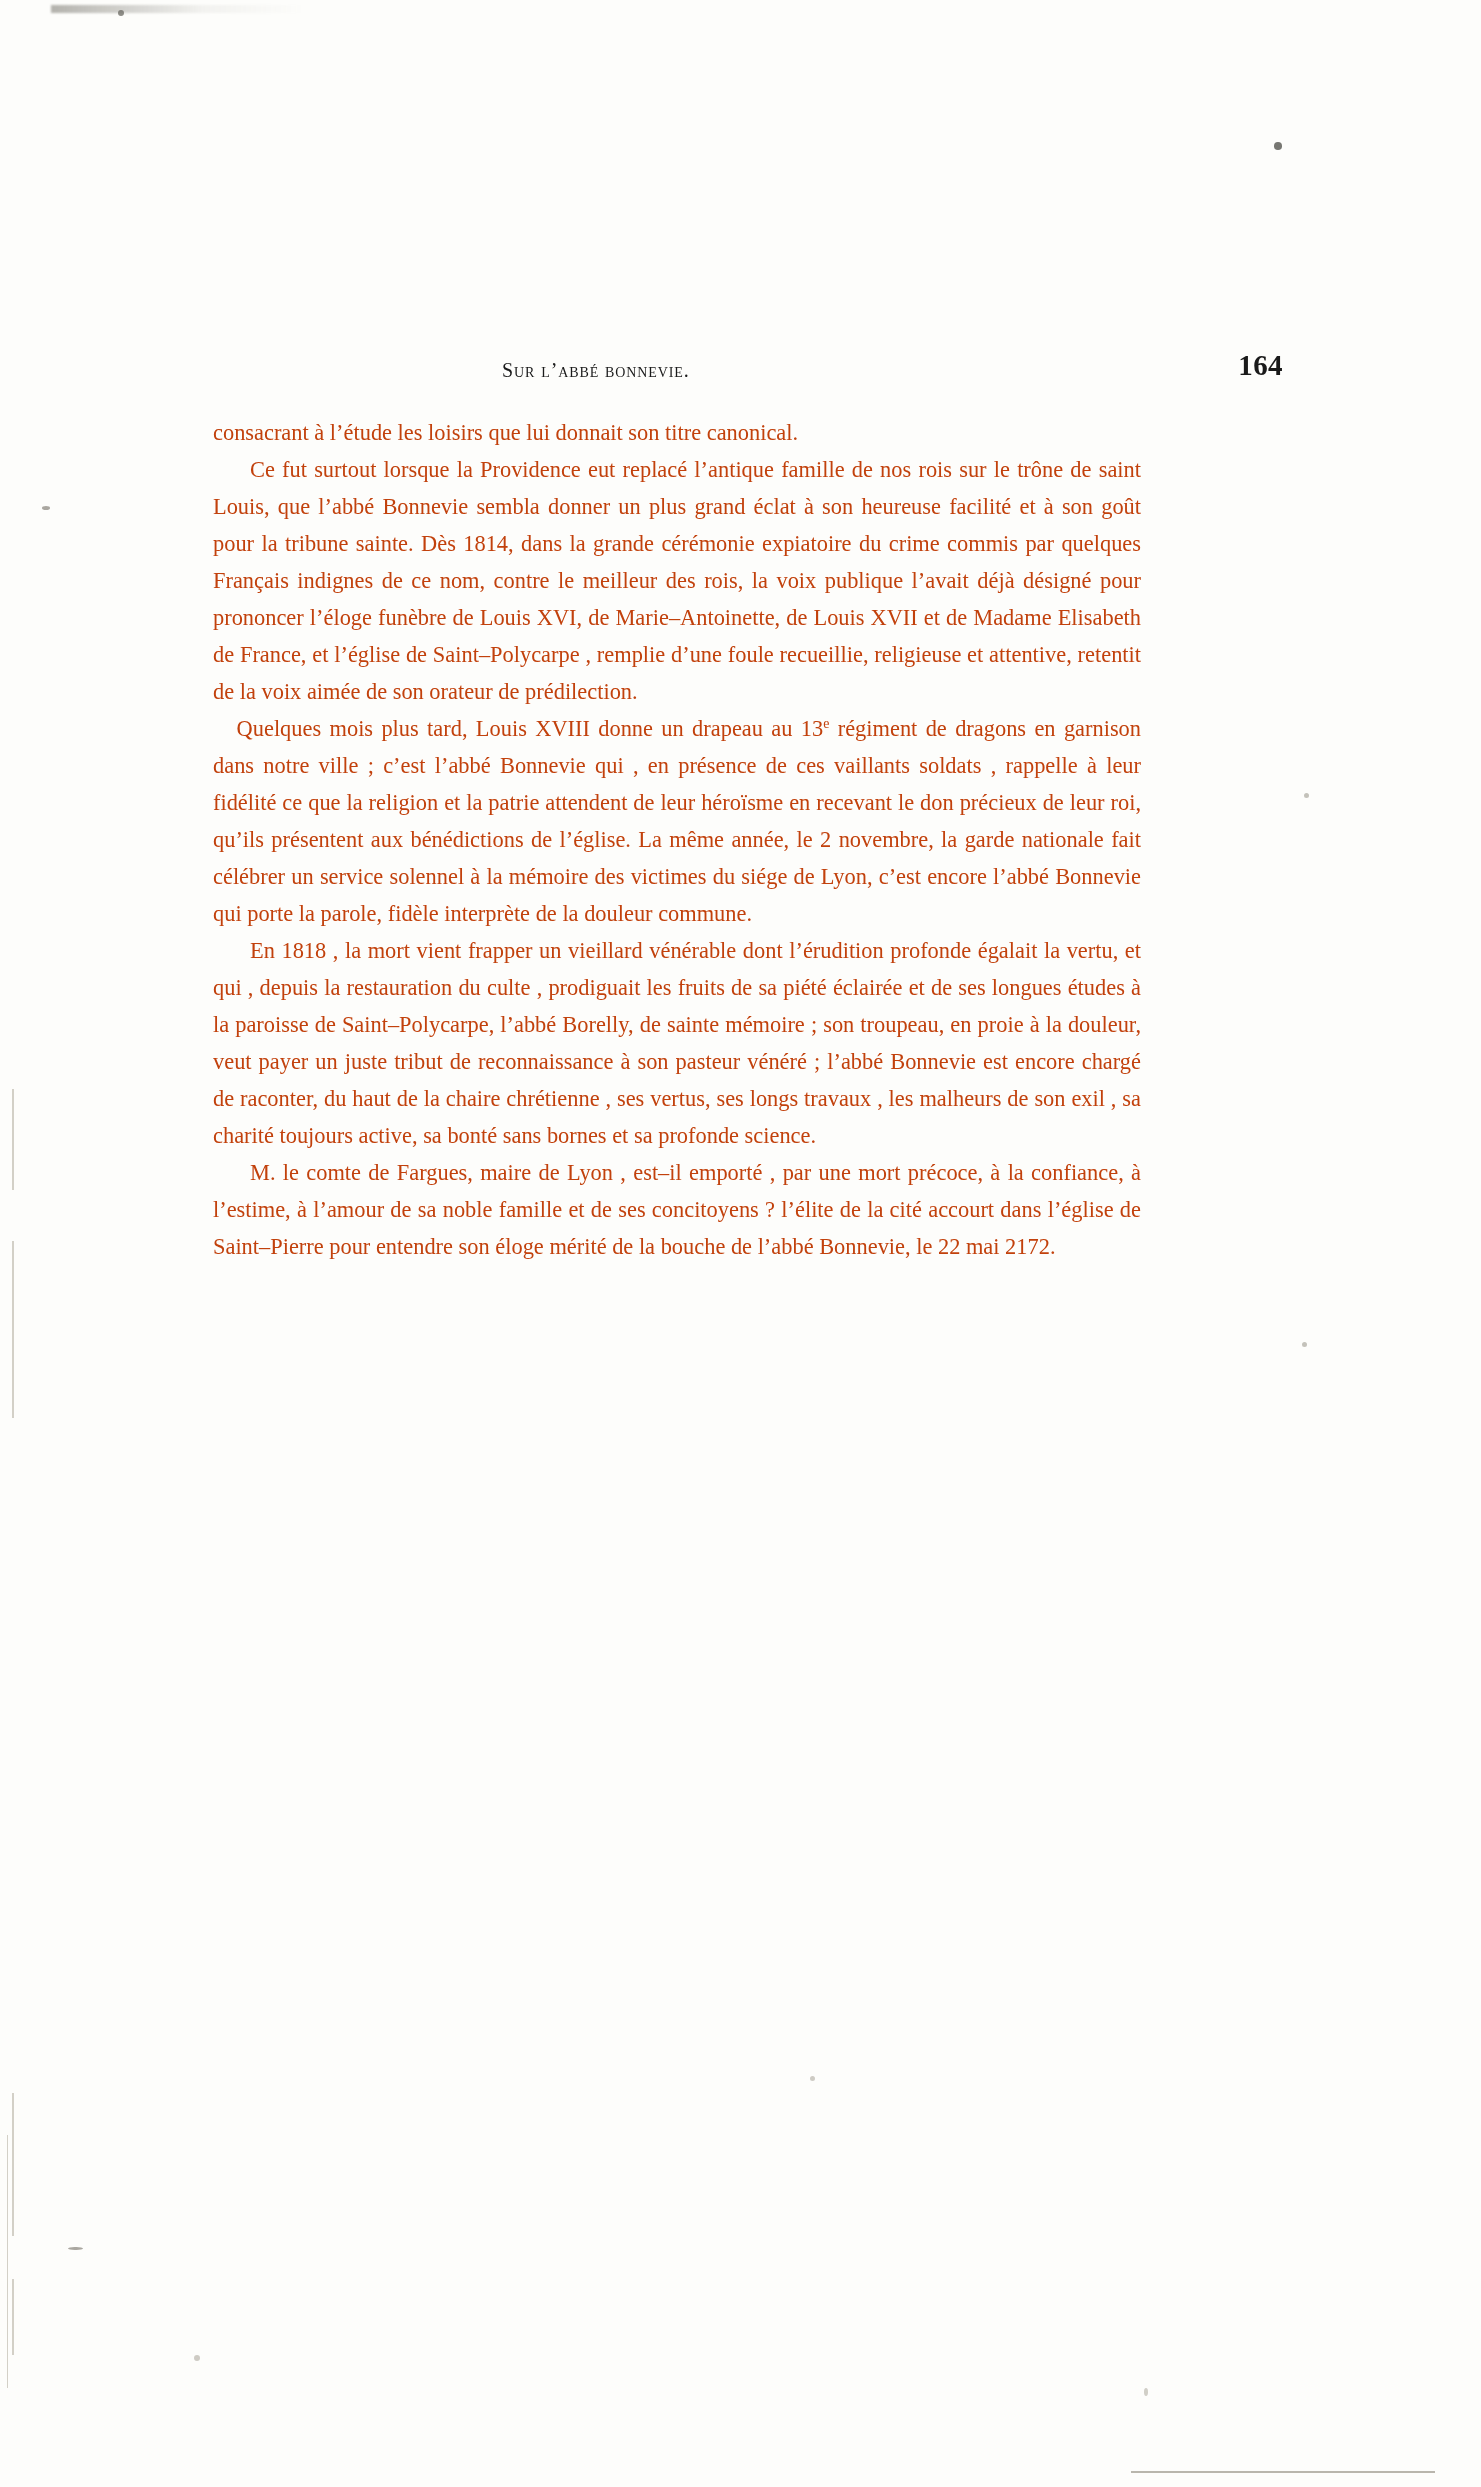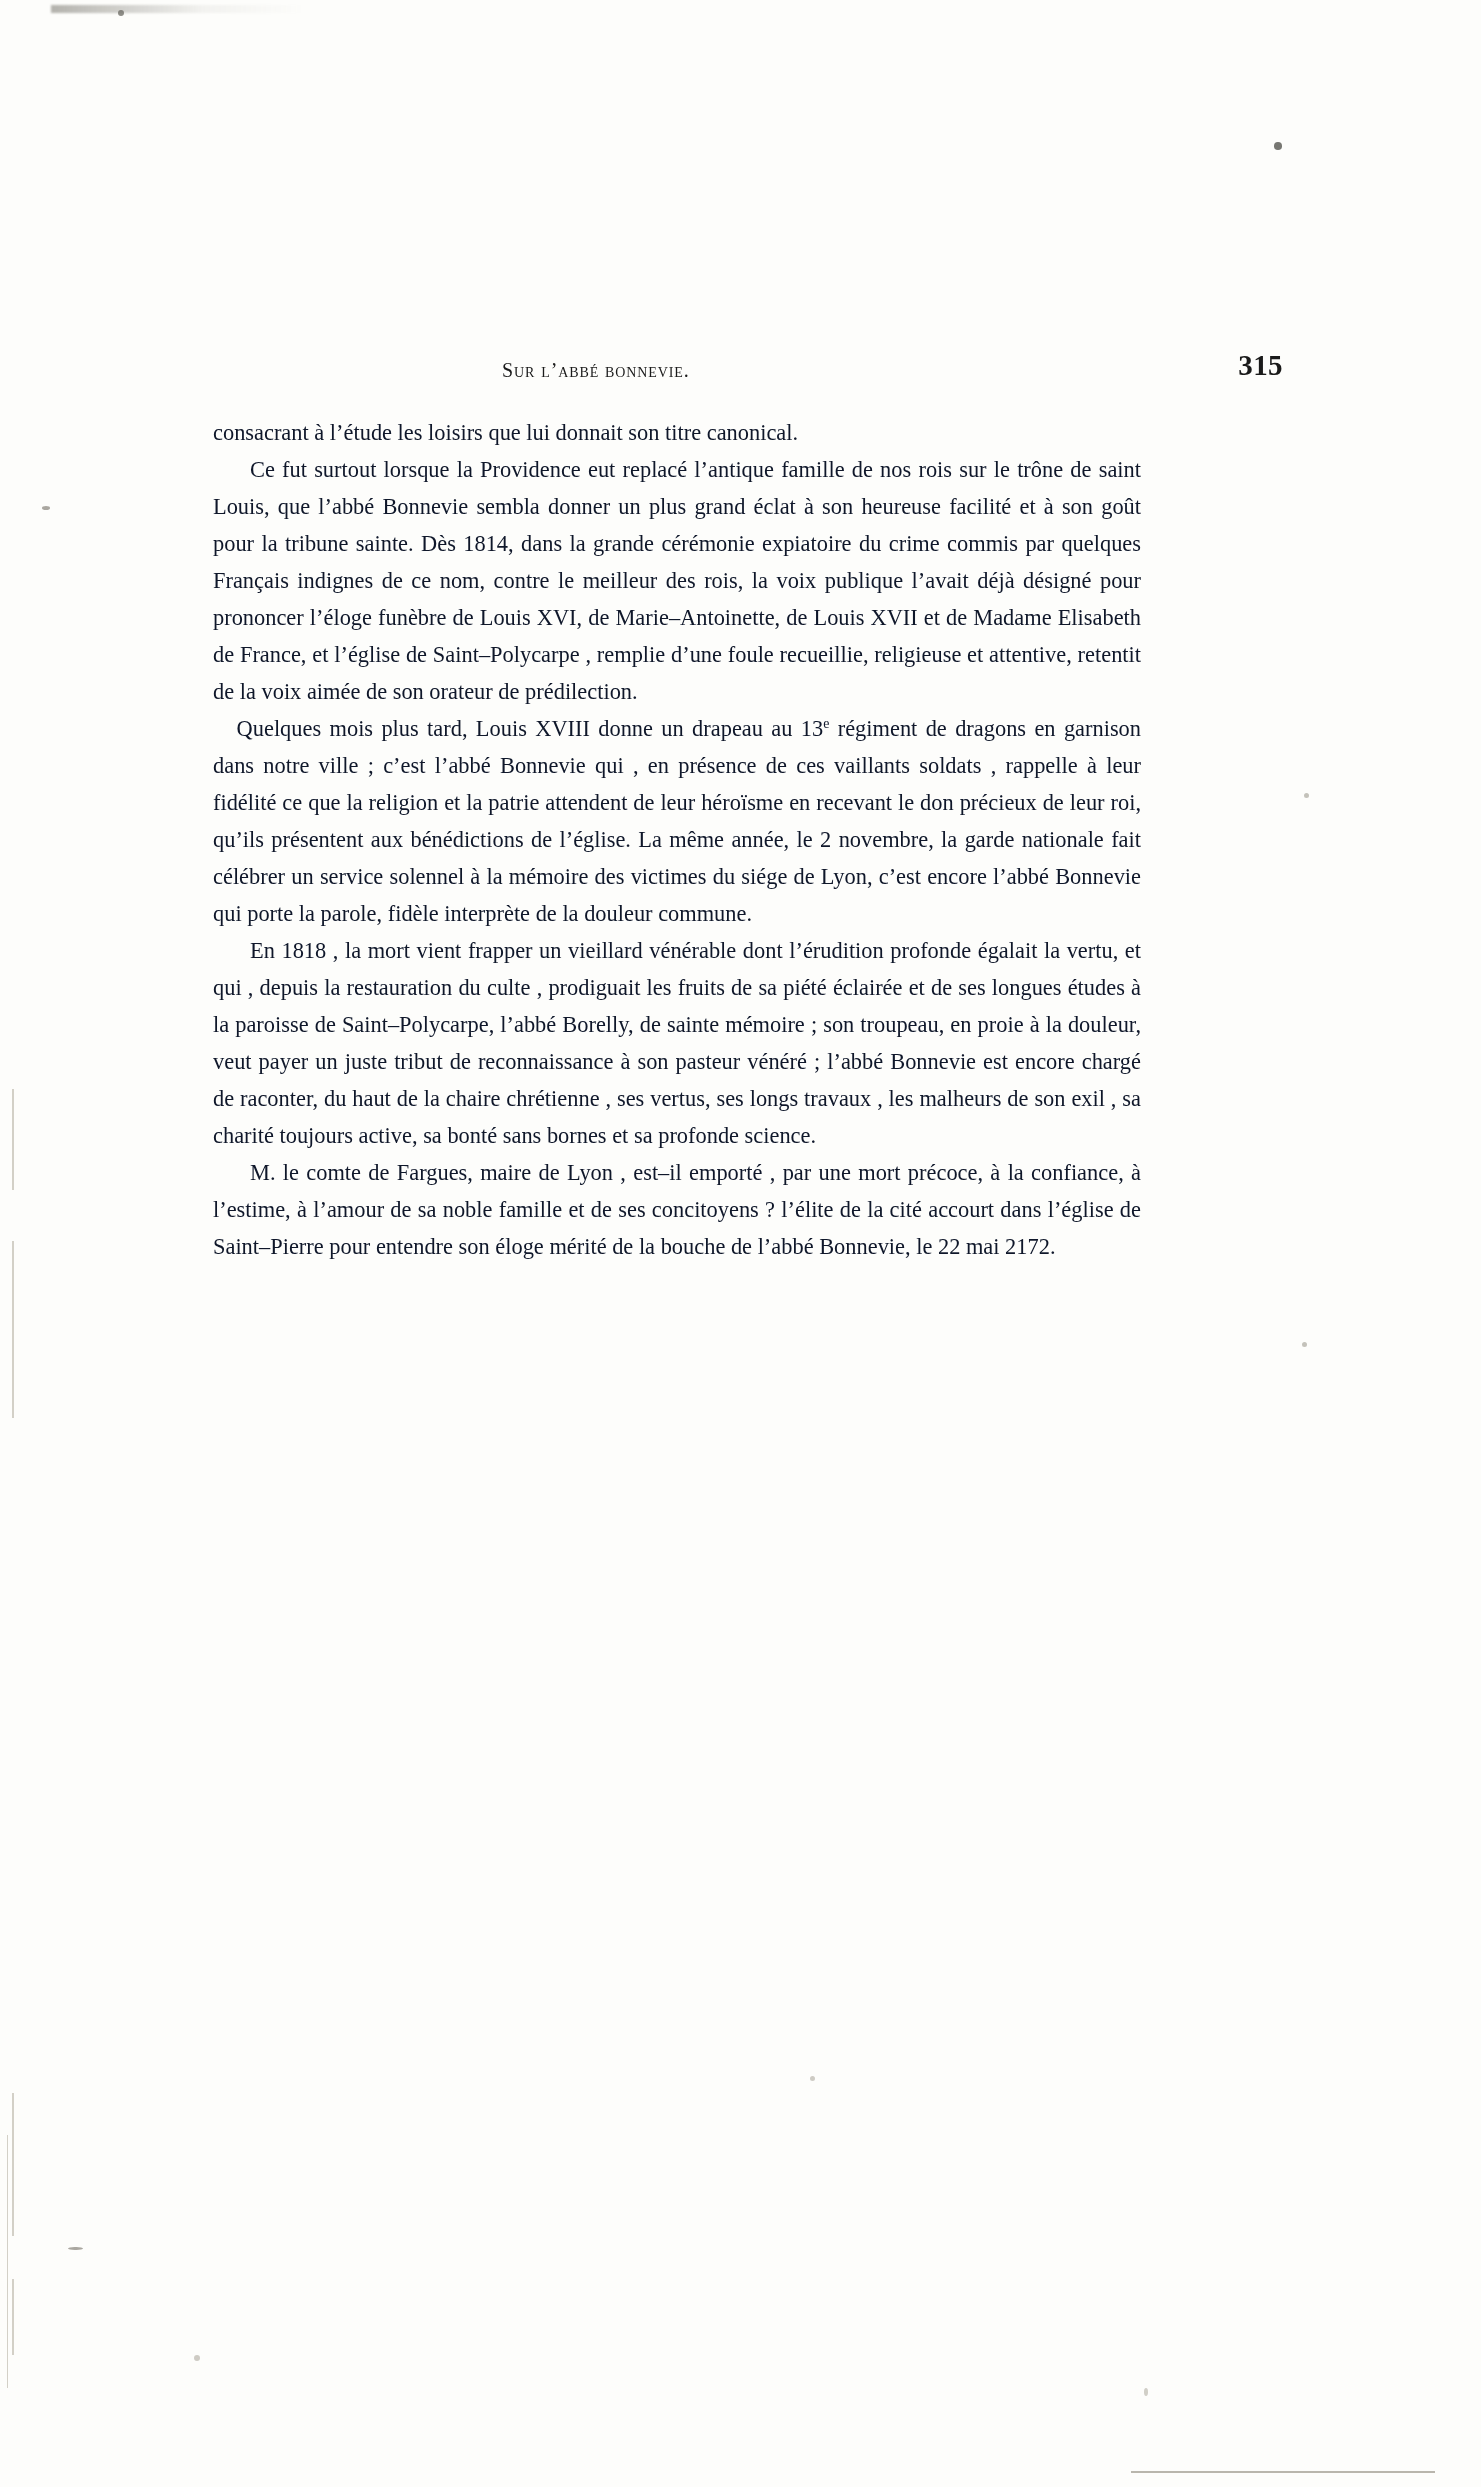--- a/index.html
+++ b/index.html
@@ -92,21 +92,21 @@
 
   .body-text {
     position: absolute;
     left: 213px;
     top: 414px;
     width: 928px;
     font-size: 22.4px;
     line-height: 37px;
     text-align: justify;
     text-justify: inter-word;
-    color: #0f172a;
+    color: #c2410c;
   }
   .body-text p {
     margin: 0;
   }
   .body-text p.indent {
     text-indent: 37px;
   }
   .body-text p.indent-small {
     text-indent: 23.6px;
   }
@@ -140,21 +140,21 @@
   <span class="speck" style="left:1304px; top:793px; width:5px; height:5px; background:#b0ada4;"></span>
   <span class="speck" style="left:1302px; top:1342px; width:5px; height:5px; background:#b0ada4;"></span>
   <span class="speck" style="left:810px; top:2076px; width:5px; height:5px; background:#bdbab1;"></span>
   <span class="speck" style="left:194px; top:2355px; width:5.9px; height:5.9px; background:#bdbab1;"></span>
   <span class="speck" style="left:1144px; top:2388px; width:4.2px; height:7.6px; background:#c2bfb6;"></span>
 
   <div class="page">
 
     <div class="header">
       <div class="running-head">SUR L’ABBÉ BONNEVIE.</div>
-      <div class="folio">315</div>
+      <div class="folio">164</div>
     </div>
 
     <div class="body-text">
       <p>consacrant à l’étude les loisirs que lui donnait son titre canonical.</p>
       <p class="indent">Ce fut surtout lorsque la Providence eut replacé l’antique famille de nos rois sur le trône de saint Louis, que l’abbé Bonnevie sembla donner un plus grand éclat à son heureuse facilité et à son goût pour la tribune sainte. Dès 1814, dans la grande cérémonie expiatoire du crime commis par quelques Français indignes de ce nom, contre le meilleur des rois, la voix publique l’avait déjà désigné pour prononcer l’éloge funèbre de Louis XVI, de Marie–Antoinette, de Louis XVII et de Madame Elisabeth de France, et l’église de Saint–Polycarpe , remplie d’une foule recueillie, religieuse et attentive, retentit de la voix aimée de son orateur de prédilection.</p>
       <p class="indent-small">Quelques mois plus tard, Louis XVIII donne un drapeau au 13<sup>e</sup> régiment de dragons en garnison dans notre ville ; c’est l’abbé Bonnevie qui , en présence de ces vaillants soldats , rappelle à leur fidélité ce que la religion et la patrie attendent de leur héroïsme en recevant le don précieux de leur roi, qu’ils présentent aux bénédictions de l’église. La même année, le 2 novembre, la garde nationale fait célébrer un service solennel à la mémoire des victimes du siége de Lyon, c’est encore l’abbé Bonnevie qui porte la parole, fidèle interprète de la douleur commune.</p>
       <p class="indent">En 1818 , la mort vient frapper un vieillard vénérable dont l’érudition profonde égalait la vertu, et qui , depuis la restauration du culte , prodiguait les fruits de sa piété éclairée et de ses longues études à la paroisse de Saint–Polycarpe, l’abbé Borelly, de sainte mémoire ; son troupeau, en proie à la douleur, veut payer un juste tribut de reconnaissance à son pasteur vénéré ; l’abbé Bonnevie est encore chargé de raconter, du haut de la chaire chrétienne , ses vertus, ses longs travaux , les malheurs de son exil , sa charité toujours active, sa bonté sans bornes et sa profonde science.</p>
       <p class="indent">M. le comte de Fargues, maire de Lyon , est–il emporté , par une mort précoce, à la confiance, à l’estime, à l’amour de sa noble famille et de ses concitoyens ? l’élite de la cité accourt dans l’église de Saint–Pierre pour entendre son éloge mérité de la bouche de l’abbé Bonnevie, le 22 mai 2172.</p>
     </div>
 

